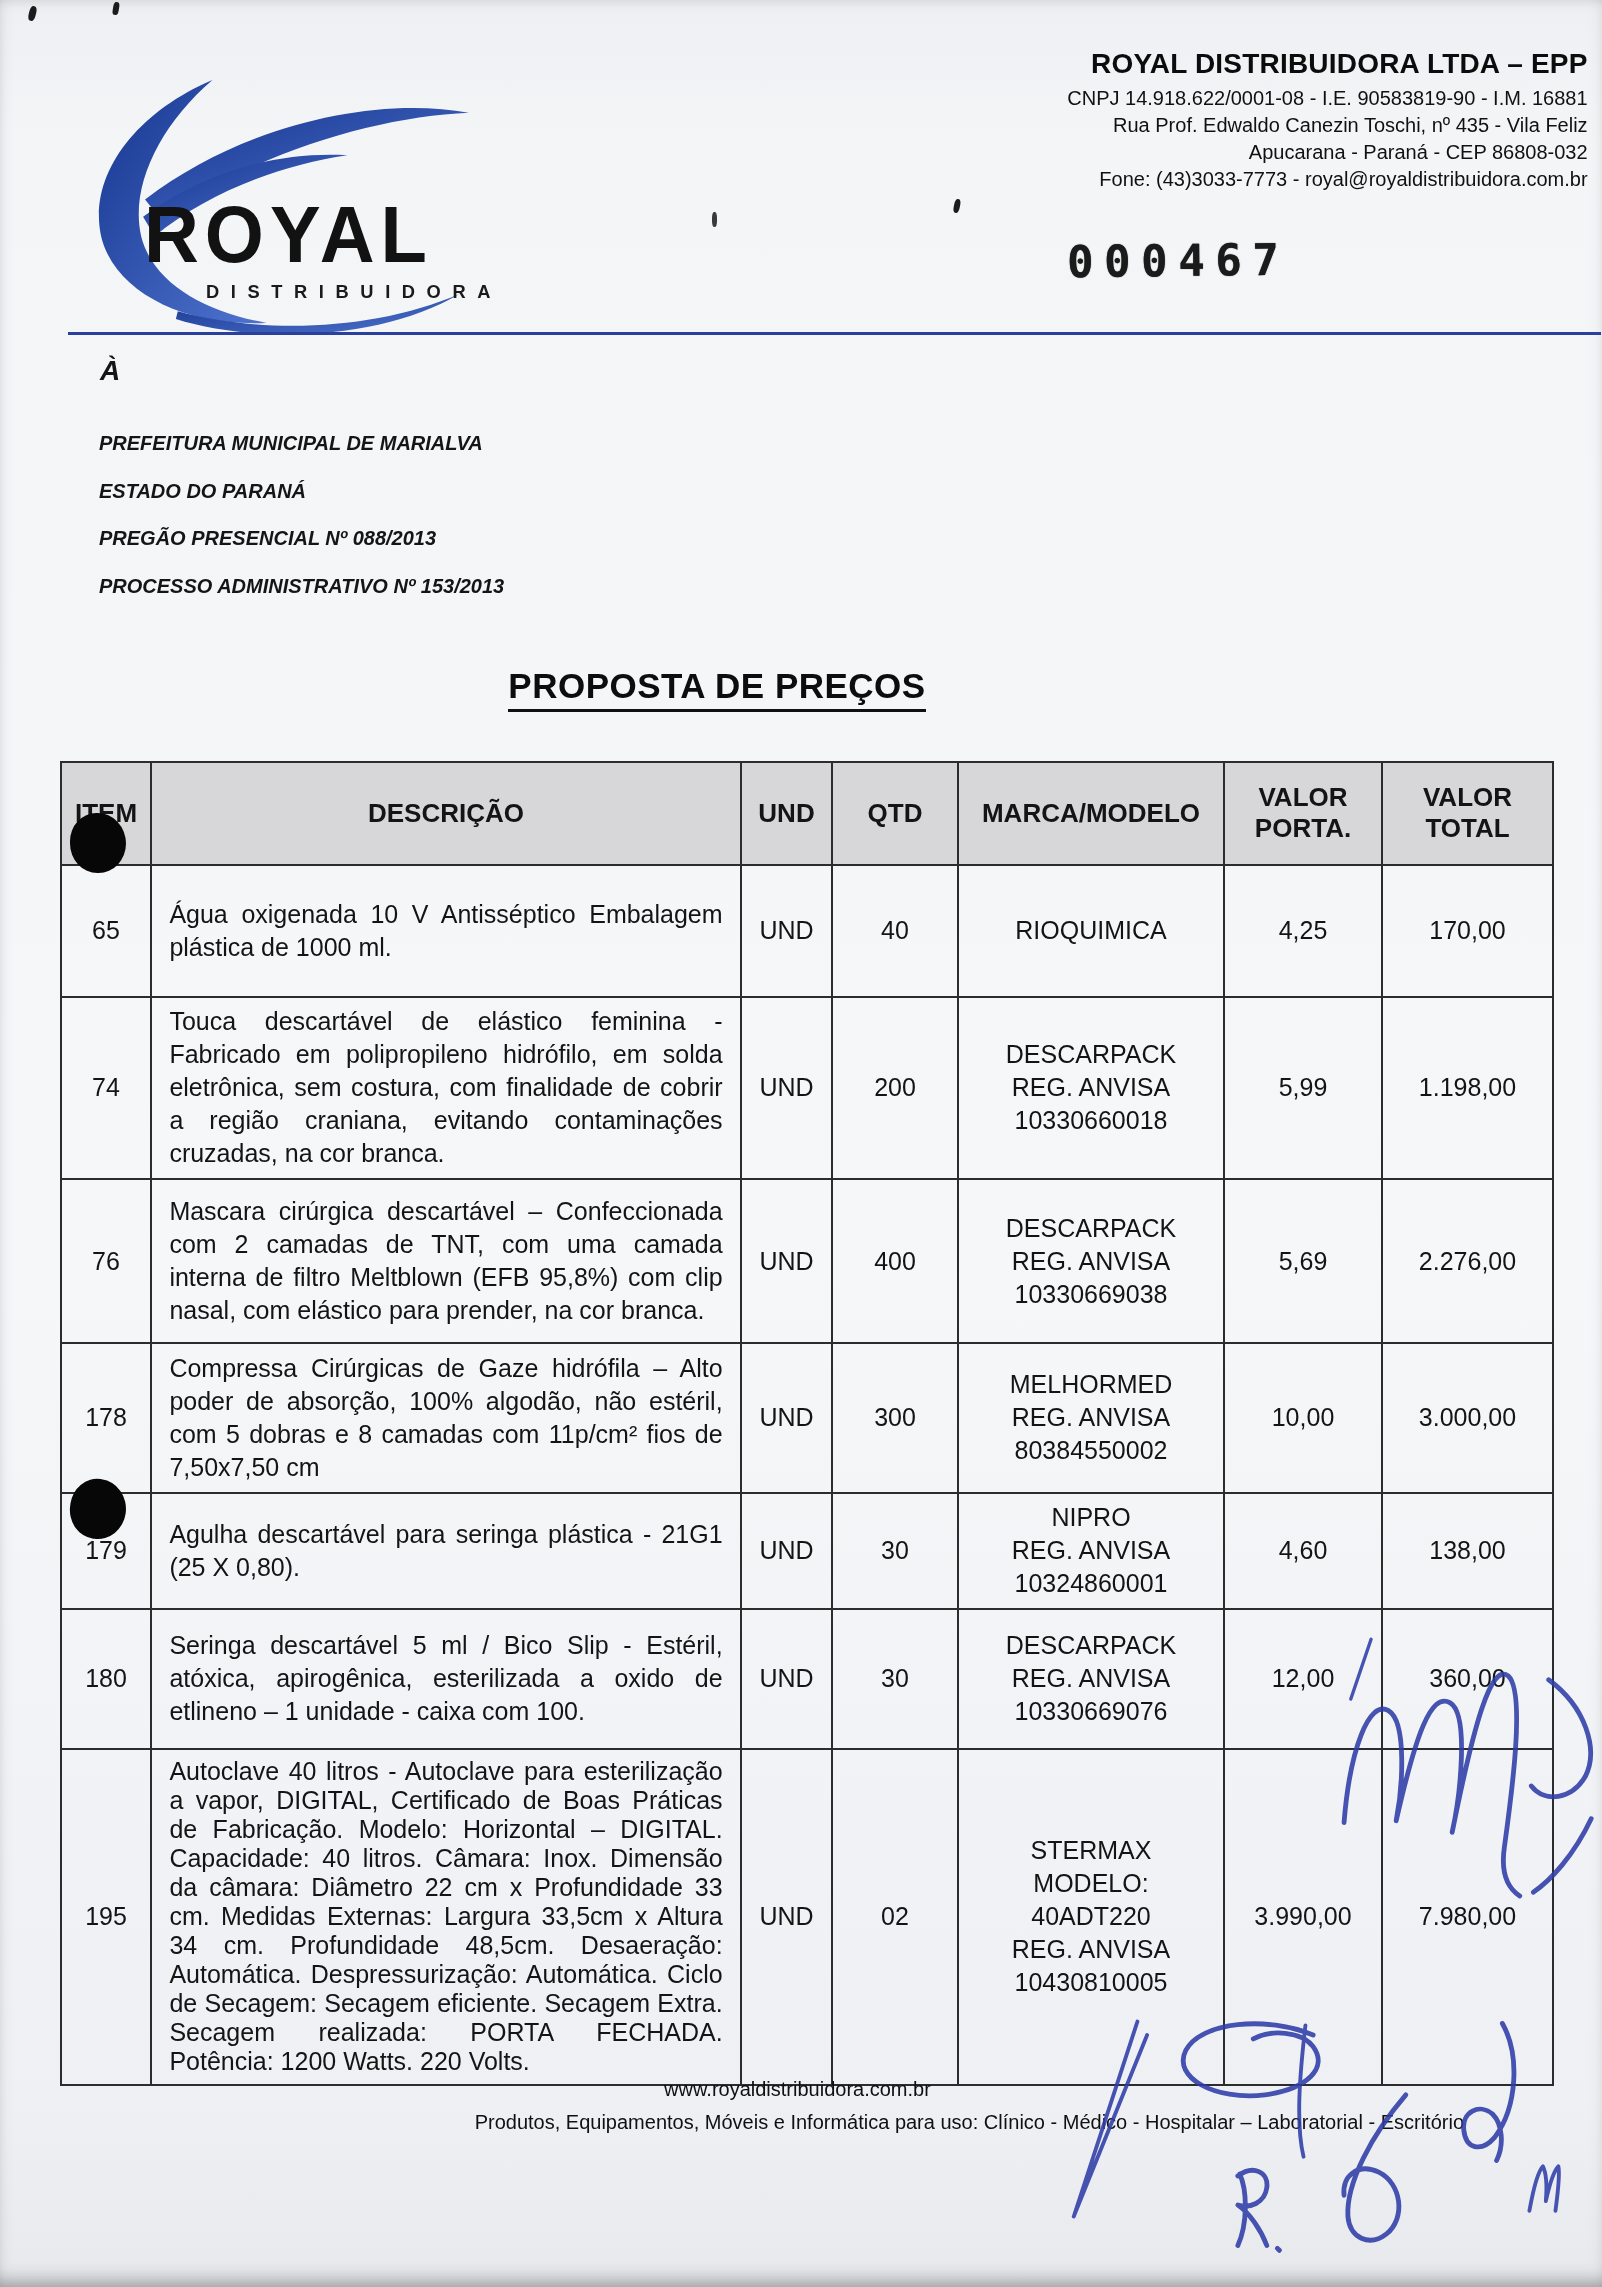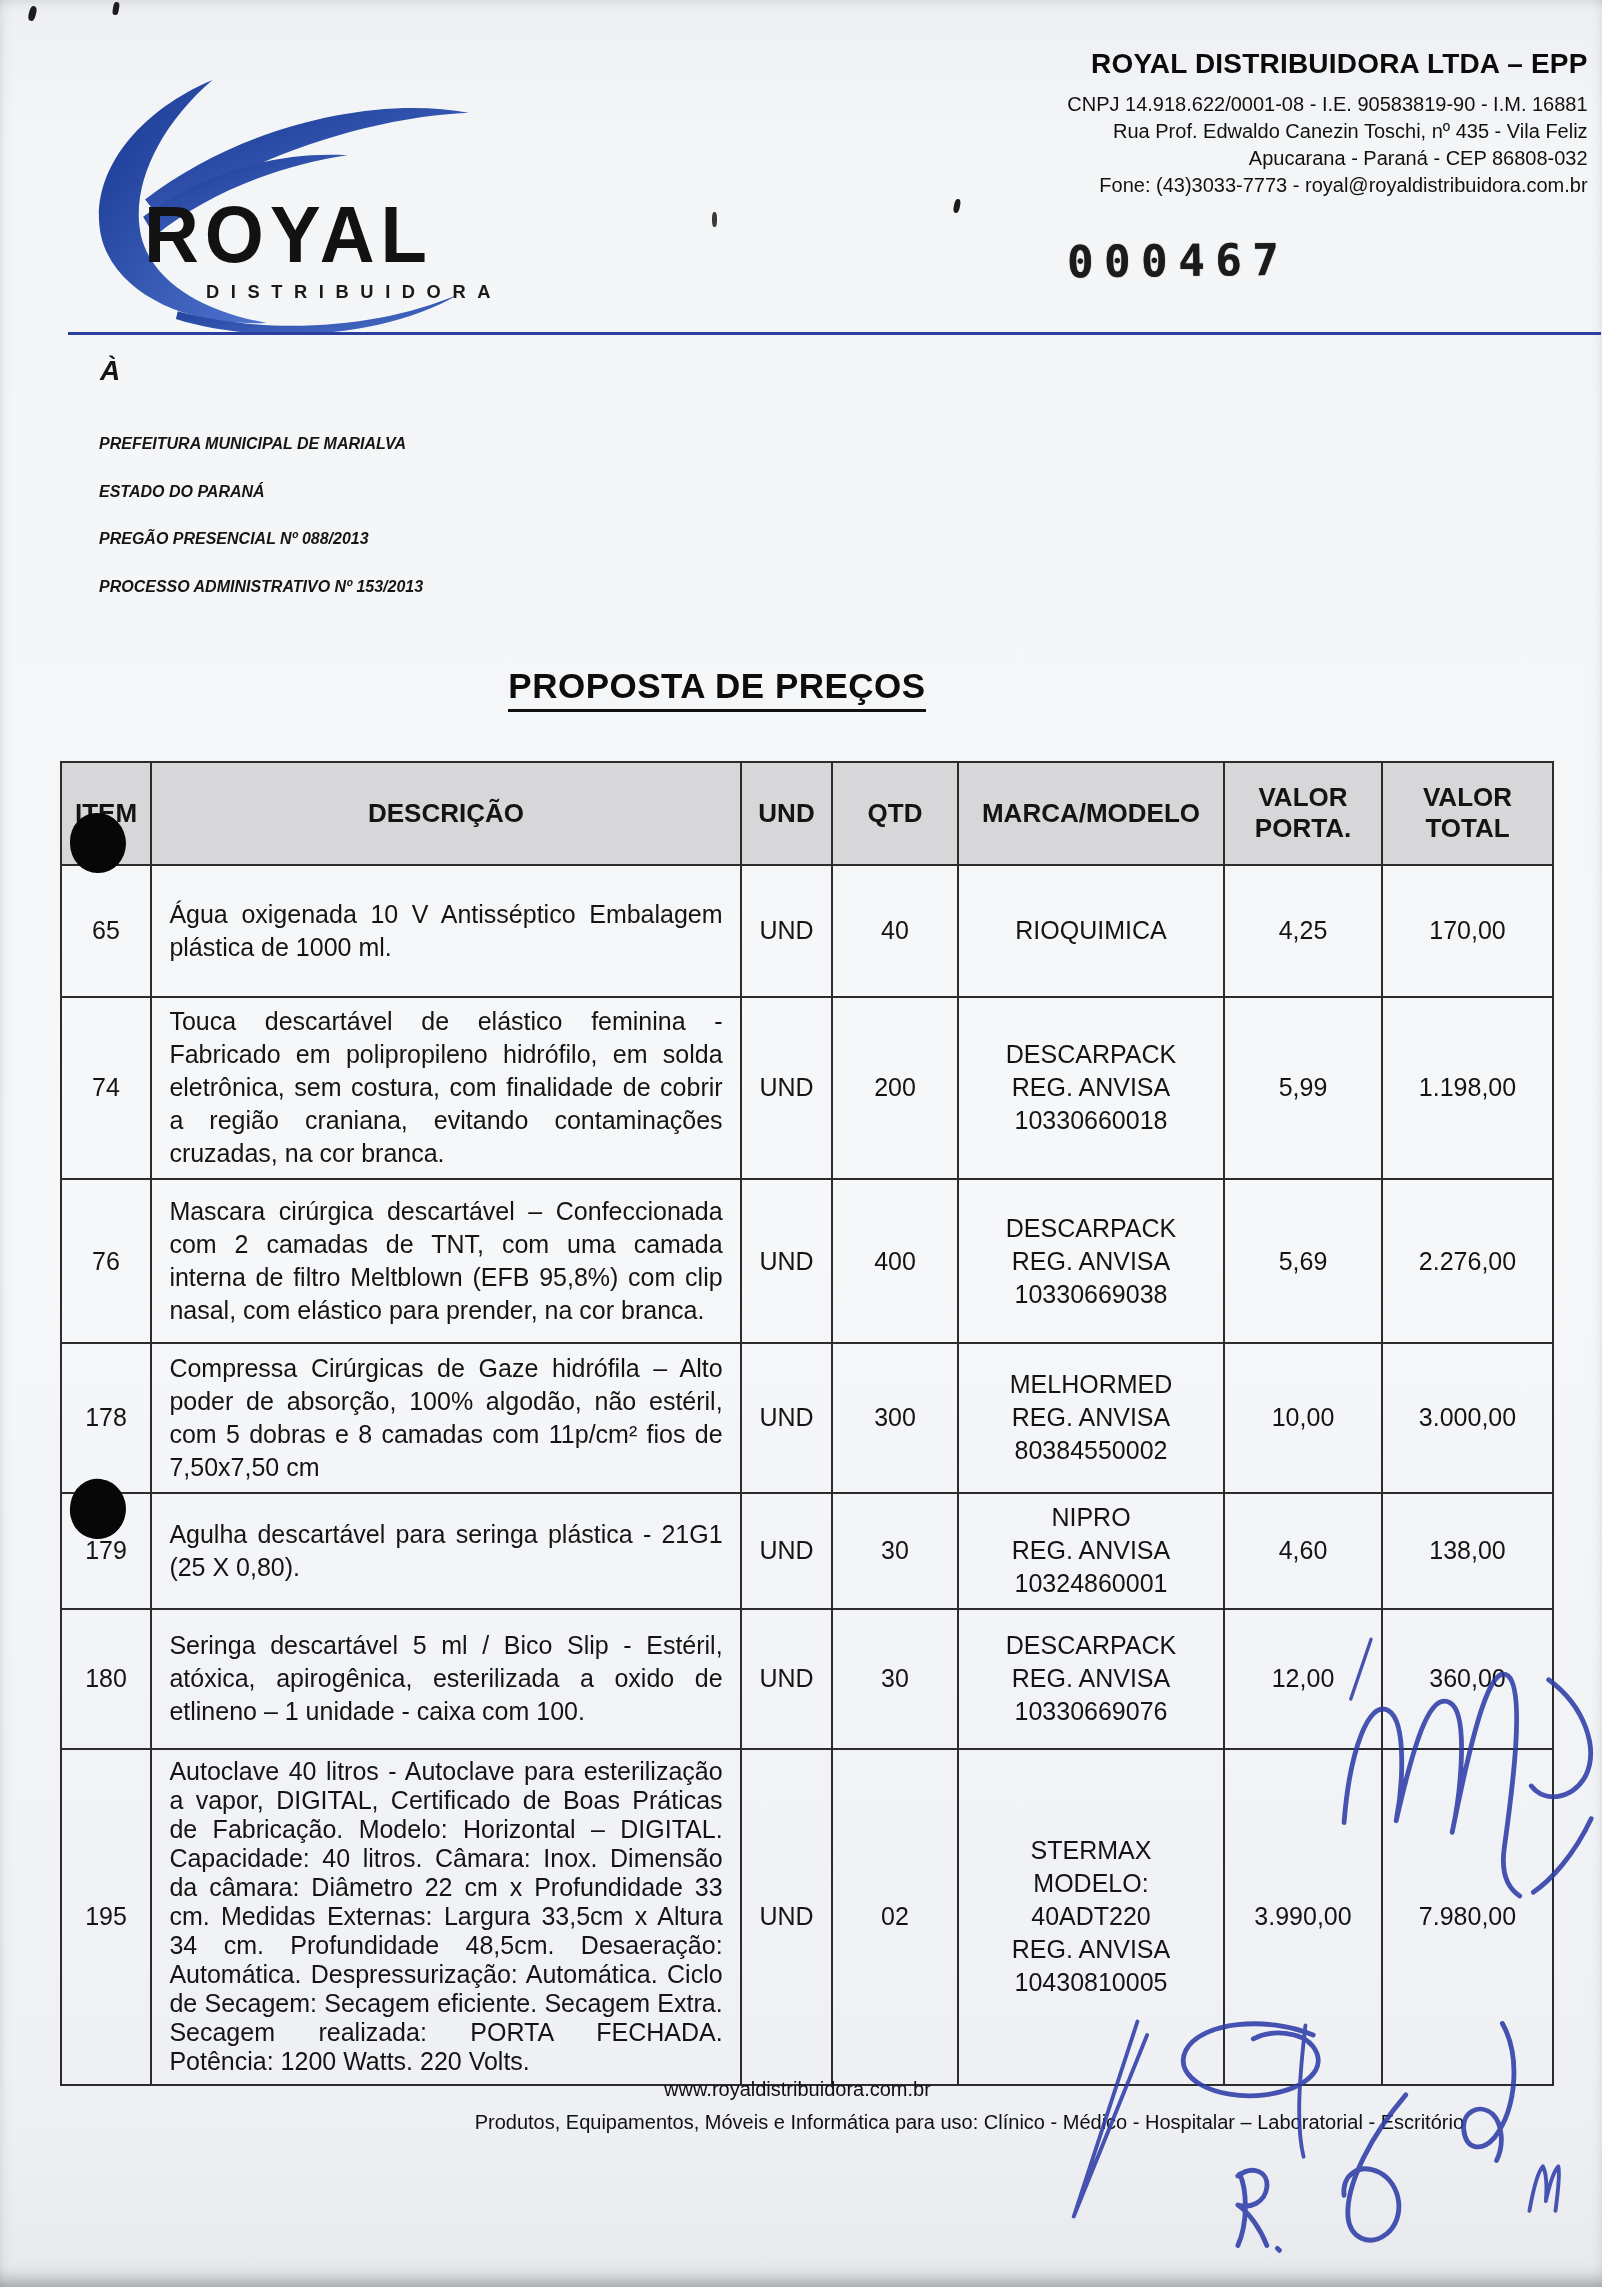--- a/index.html
+++ b/index.html
@@ -5,39 +5,39 @@
 <style>
   html,body{margin:0;padding:0;background:#9a9da2;}
   #page{
     position:relative;width:1603px;height:2287px;margin:0 auto;
     background:linear-gradient(180deg,#edeff2 0%,#f3f5f7 6%,#f6f7f9 55%,#eef0f3 92%,#e7e9ec 100%);
     font-family:"Liberation Sans",sans-serif;color:#151515;overflow:hidden;
     box-shadow:inset 0 -13.5px 19.3px -9.7px rgba(50,52,58,.5), inset 0 7.7px 11.6px -7.7px rgba(130,135,142,.35);
   }
   
   .letterhead{position:absolute;top:50px;right:15.4px;text-align:right;line-height:27px;}
-  .company{font-size:28px;font-weight:800;letter-spacing:0.2px;color:#0c0c0c;margin-bottom:14px;}
+  .company{font-size:28px;font-weight:800;letter-spacing:0.2px;color:#0c0c0c;margin-bottom:8px;}
   .lh-line{font-size:20px;color:#111;}
   .stamp{
     position:absolute;top:235px;left:1067px;
     font-family:"DejaVu Sans Mono",monospace;font-weight:700;font-size:44px;letter-spacing:10.6px;
     color:#1b1b1b;transform:rotate(-.6deg);text-shadow:0 0 1px #333;
   }
   
   .logo{position:absolute;left:50px;top:53px;width:512px;height:294px;}
   .logo svg{position:absolute;left:0;top:0;}
   .logo-brand{
     position:absolute;left:94px;top:137px;font-size:73px;font-weight:900;letter-spacing:5.8px;
     color:#121212;transform:scale(1.04,1.08);transform-origin:left top;
   }
   .logo-sub{position:absolute;left:156px;top:228px;font-size:18.3px;font-weight:700;letter-spacing:11.6px;color:#1a1a1a;}
   .divider{position:absolute;left:68px;top:332px;width:1533px;height:2.9px;background:#2b3f9e;}
   
   .salutation{position:absolute;left:100px;top:355px;font-size:28px;font-weight:800;font-style:italic;}
-  .addressee{position:absolute;left:99px;top:427px;font-size:16px;font-weight:800;font-style:italic;line-height:33px;}
+  .addressee{position:absolute;left:99px;top:427px;font-size:20px;font-weight:800;font-style:italic;line-height:33px;}
   .addressee div{margin-bottom:14.5px;}
   
   .doc-title-wrap{position:absolute;left:0;top:666px;width:1434px;text-align:center;}
   .doc-title{
     display:inline-block;font-size:35px;font-weight:800;letter-spacing:0.5px;color:#0d0d0d;
     border-bottom:3.9px solid #111;padding-bottom:2.9px;
   }
   
   .table-wrap{position:absolute;left:60px;top:761px;width:1493px;}
   table.proposal{width:100%;border-collapse:collapse;table-layout:fixed;}

